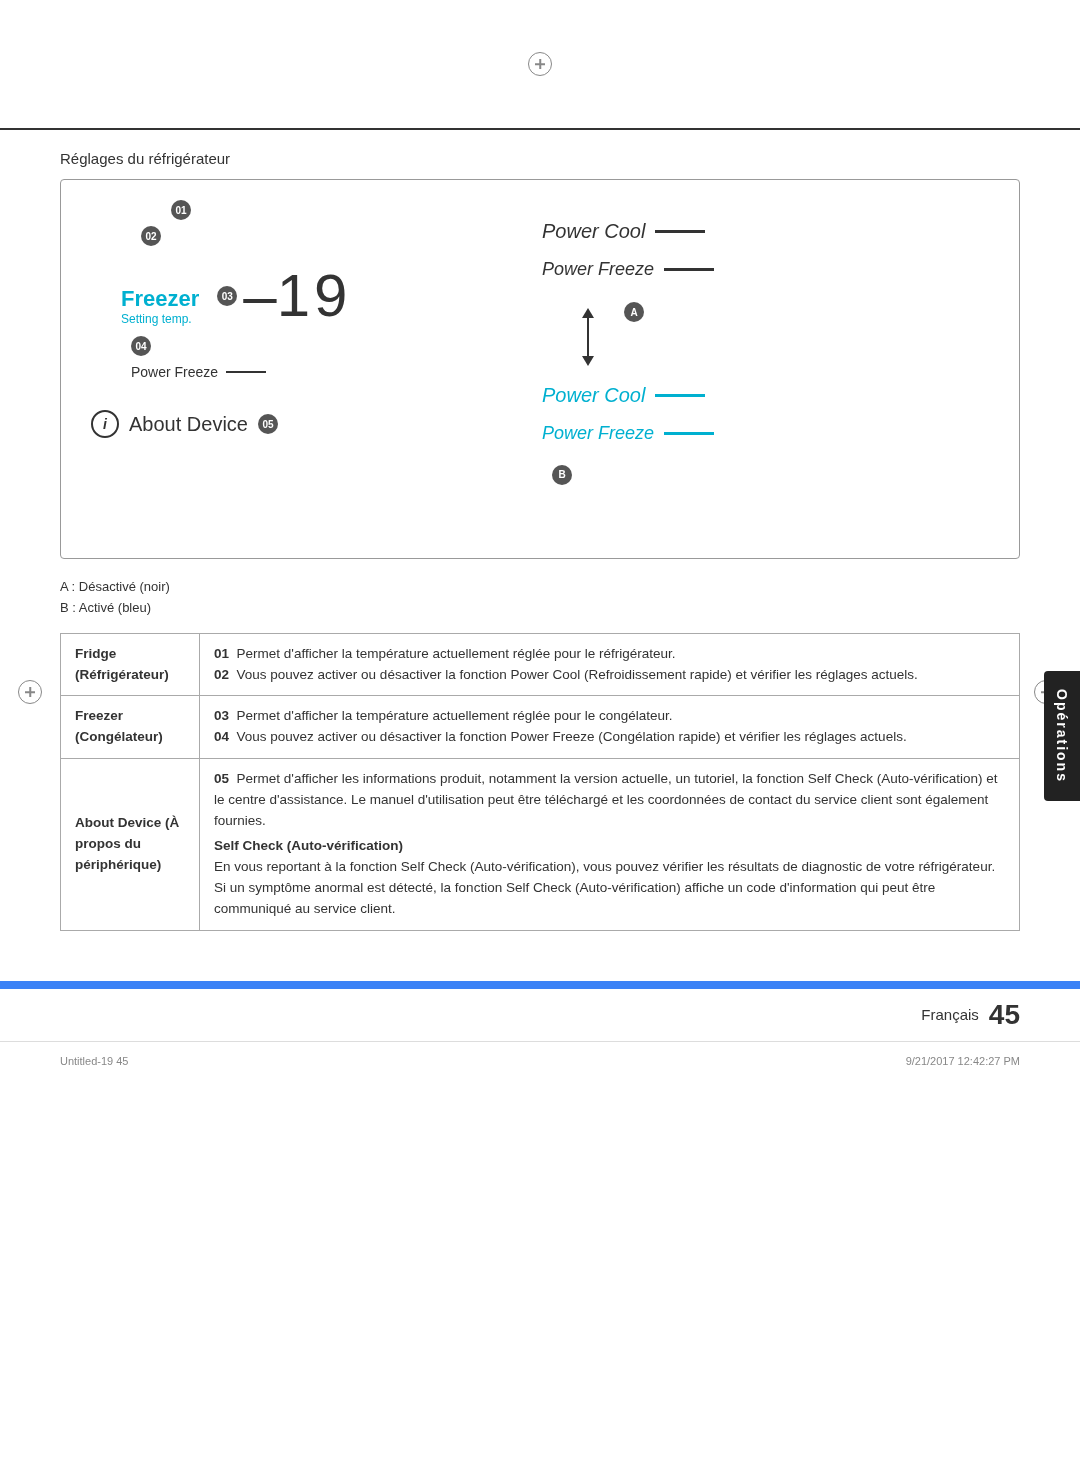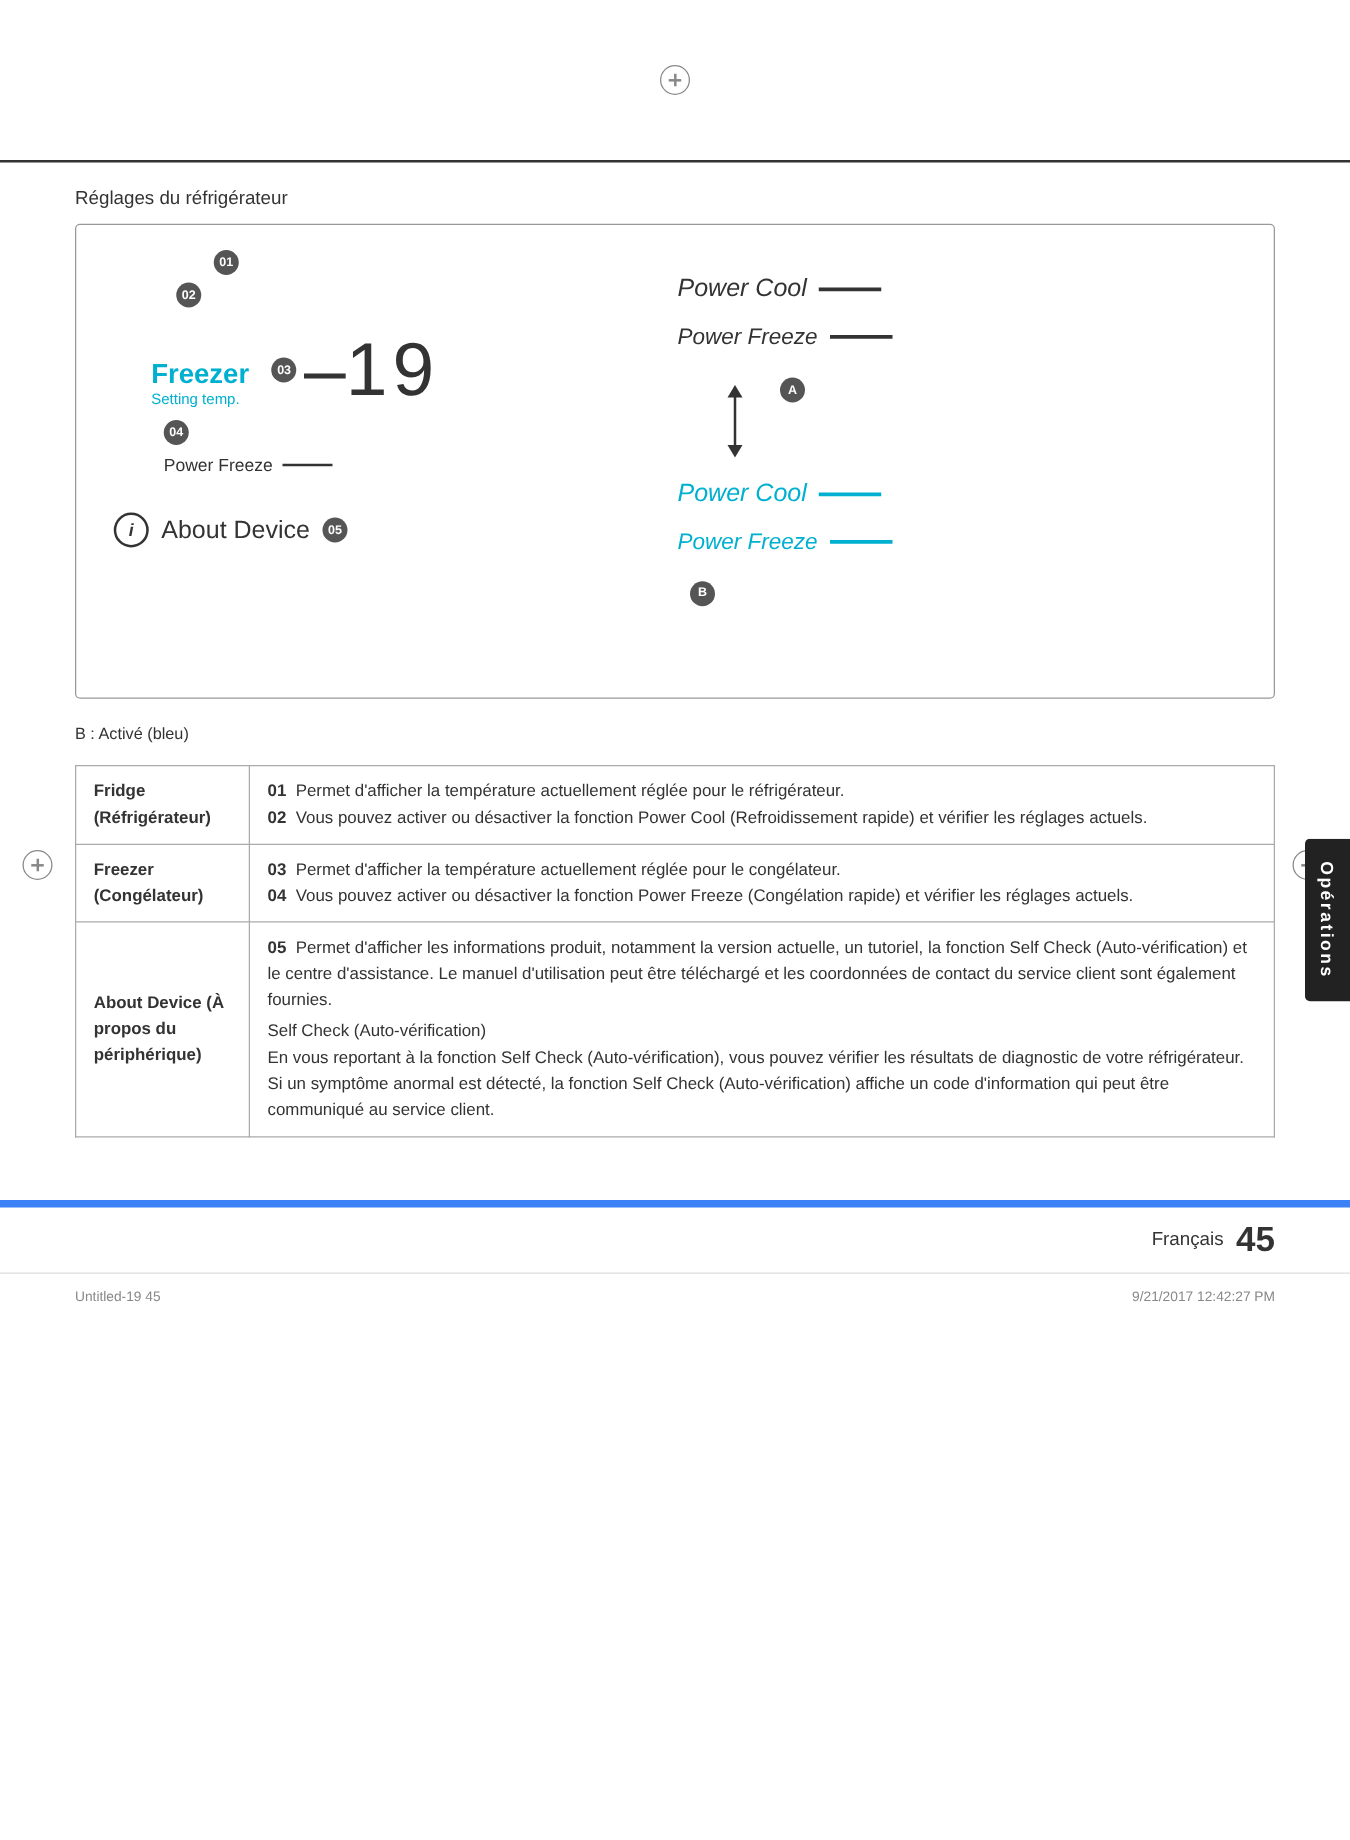--- a/index.html
+++ b/index.html
@@ -205,29 +205,29 @@
       font-size: 13.5px;
       vertical-align: middle;
     }
     .info-table .row-content {
       font-weight: normal;
     }
     .info-table .row-content strong {
       font-weight: bold;
     }
     .info-table .self-check-title {
-      font-weight: normal;
+      font-weight: bold;
       font-size: 13.5px;
       display: block;
       margin-top: 4px;
     }
 
     
     .bottom-bar {
-      border-top: 6px solid #3b82f6;
+      border-top: 8px solid #3b82f6;
       display: flex;
       align-items: center;
       justify-content: flex-end;
       padding: 10px 60px;
       margin-top: 10px;
     }
     .bottom-bar .page-label {
       font-size: 15px;
       color: #333;
       margin-right: 10px;
@@ -430,20 +430,21 @@
         <div style="margin-top:10px; margin-left:10px;">
           <span class="badge">B</span>
         </div>
 
       </div>
 
     </div>
   </div>
 
   <div class="legend">
+    <p>A : Désactivé (noir)</p>
     <p>B : Activé (bleu)</p>
   </div>
 
   <table class="info-table">
     <tbody>
 
       <tr>
         <td class="row-label">Fridge (Réfrigérateur)</td>
         <td class="row-content">
           <strong>01</strong>

